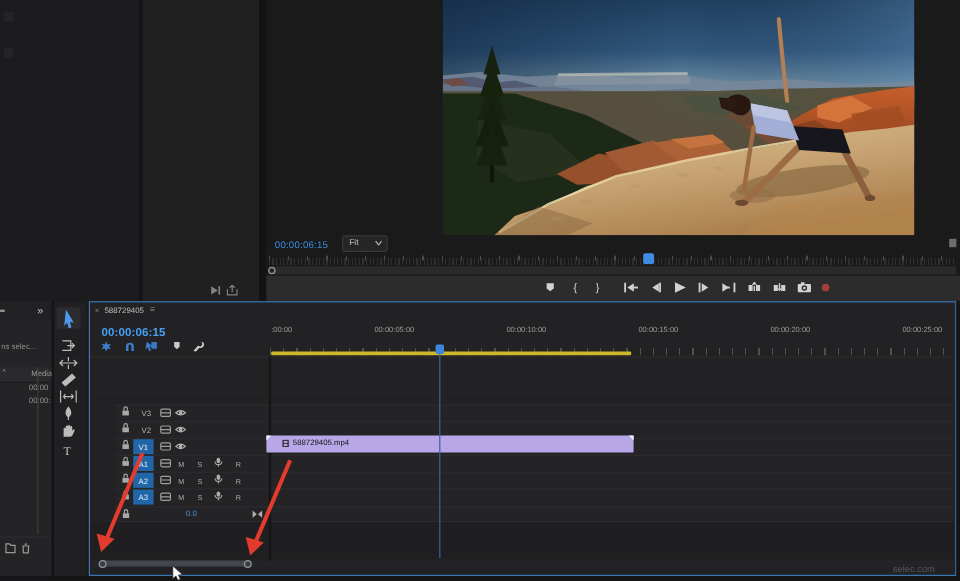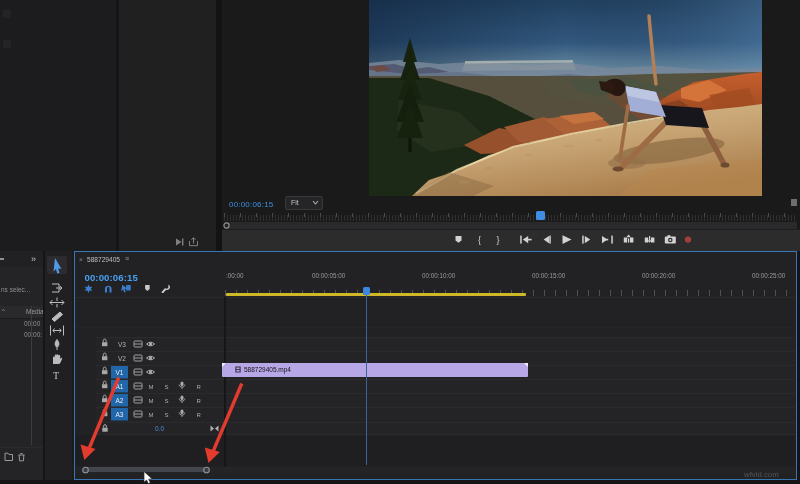--- a/index.html
+++ b/index.html
@@ -385,21 +385,21 @@
   <svg class="abs" style="left:5px;top:213.5px;" width="135" height="8" viewBox="0 0 135 8">
           <circle cx="5.5" cy="4" r="2.8" fill="#3a3d42" stroke="#8f959b" stroke-width="1.1"></circle>
           <circle cx="126.5" cy="4" r="2.8" fill="#3a3d42" stroke="#8f959b" stroke-width="1.1"></circle>
         </svg>
   </div>
 </div>
 
 <div class="abs" style="left:0;top:480px;width:800px;height:4px;background:#151517;"></div>
 <div class="abs" style="left:797px;top:251px;width:3px;height:233px;background:#151517;"></div>
 
-<div class="abs" style="left:744px;top:470px;color:#57575b;font-size:7.8px;">wfvid.com</div>
+<div class="abs" style="left:744px;top:470px;color:#57575b;font-size:7.8px;">selec.com</div>
 
 <svg class="abs" style="left:0;top:0;pointer-events:none;" width="800" height="484" viewBox="0 0 800 484">
 <g>
 <path d="M118.7,377.5 L89.5,447.5" stroke="#e33b2e" stroke-width="3.4" fill="none"></path>
 <polygon points="84.3,460 80.5,444.5 95.5,449" fill="#e33b2e"></polygon>
 <path d="M241.8,383.5 L213.5,450.5" stroke="#e33b2e" stroke-width="3.4" fill="none"></path>
 <polygon points="208.5,463 204.8,447.5 219.8,452" fill="#e33b2e"></polygon>
 <path d="M144,471.5 L144,482.3 L146.6,480 L148.2,483.6 L150.3,482.7 L148.7,479.2 L152.2,478.9 Z" fill="#ffffff" stroke="#2a2a2a" stroke-width="0.7"></path>
 </g>
 </svg>

